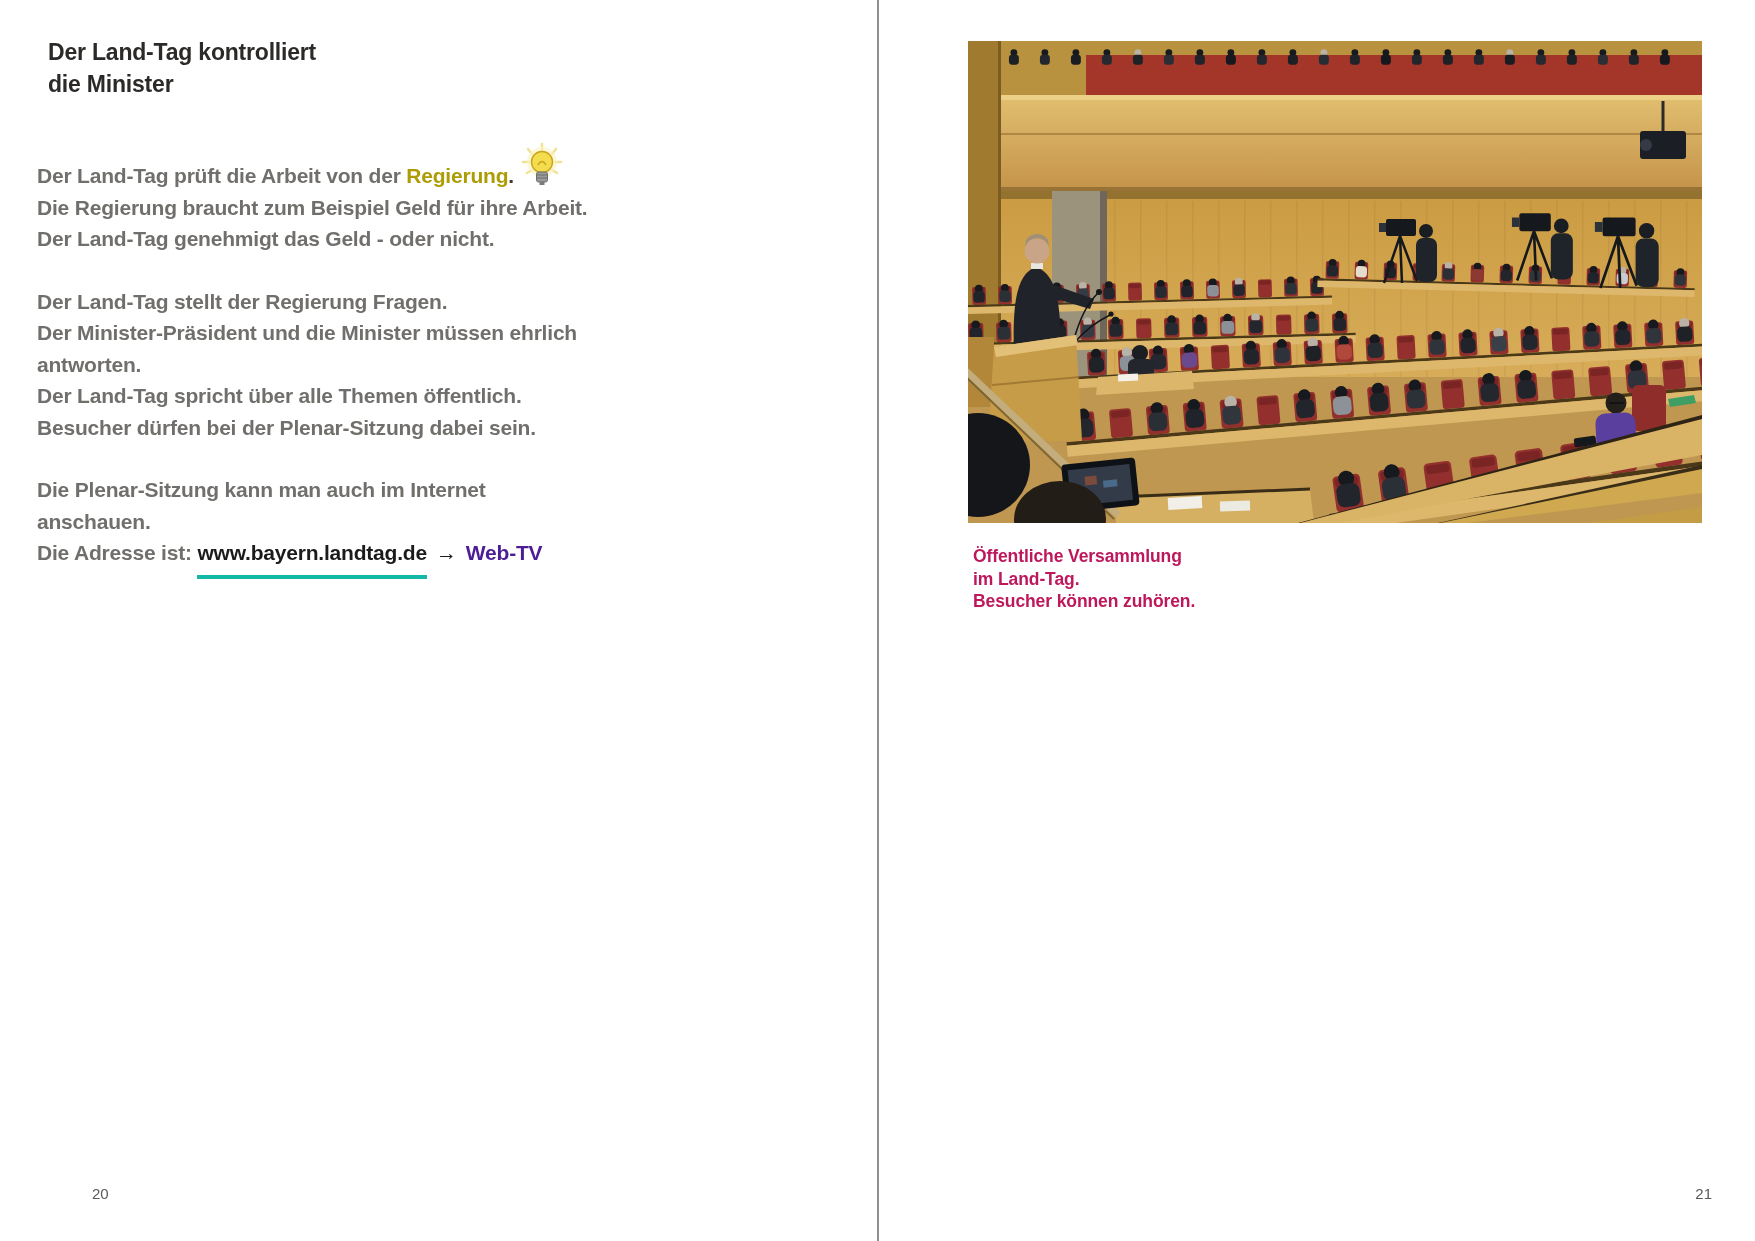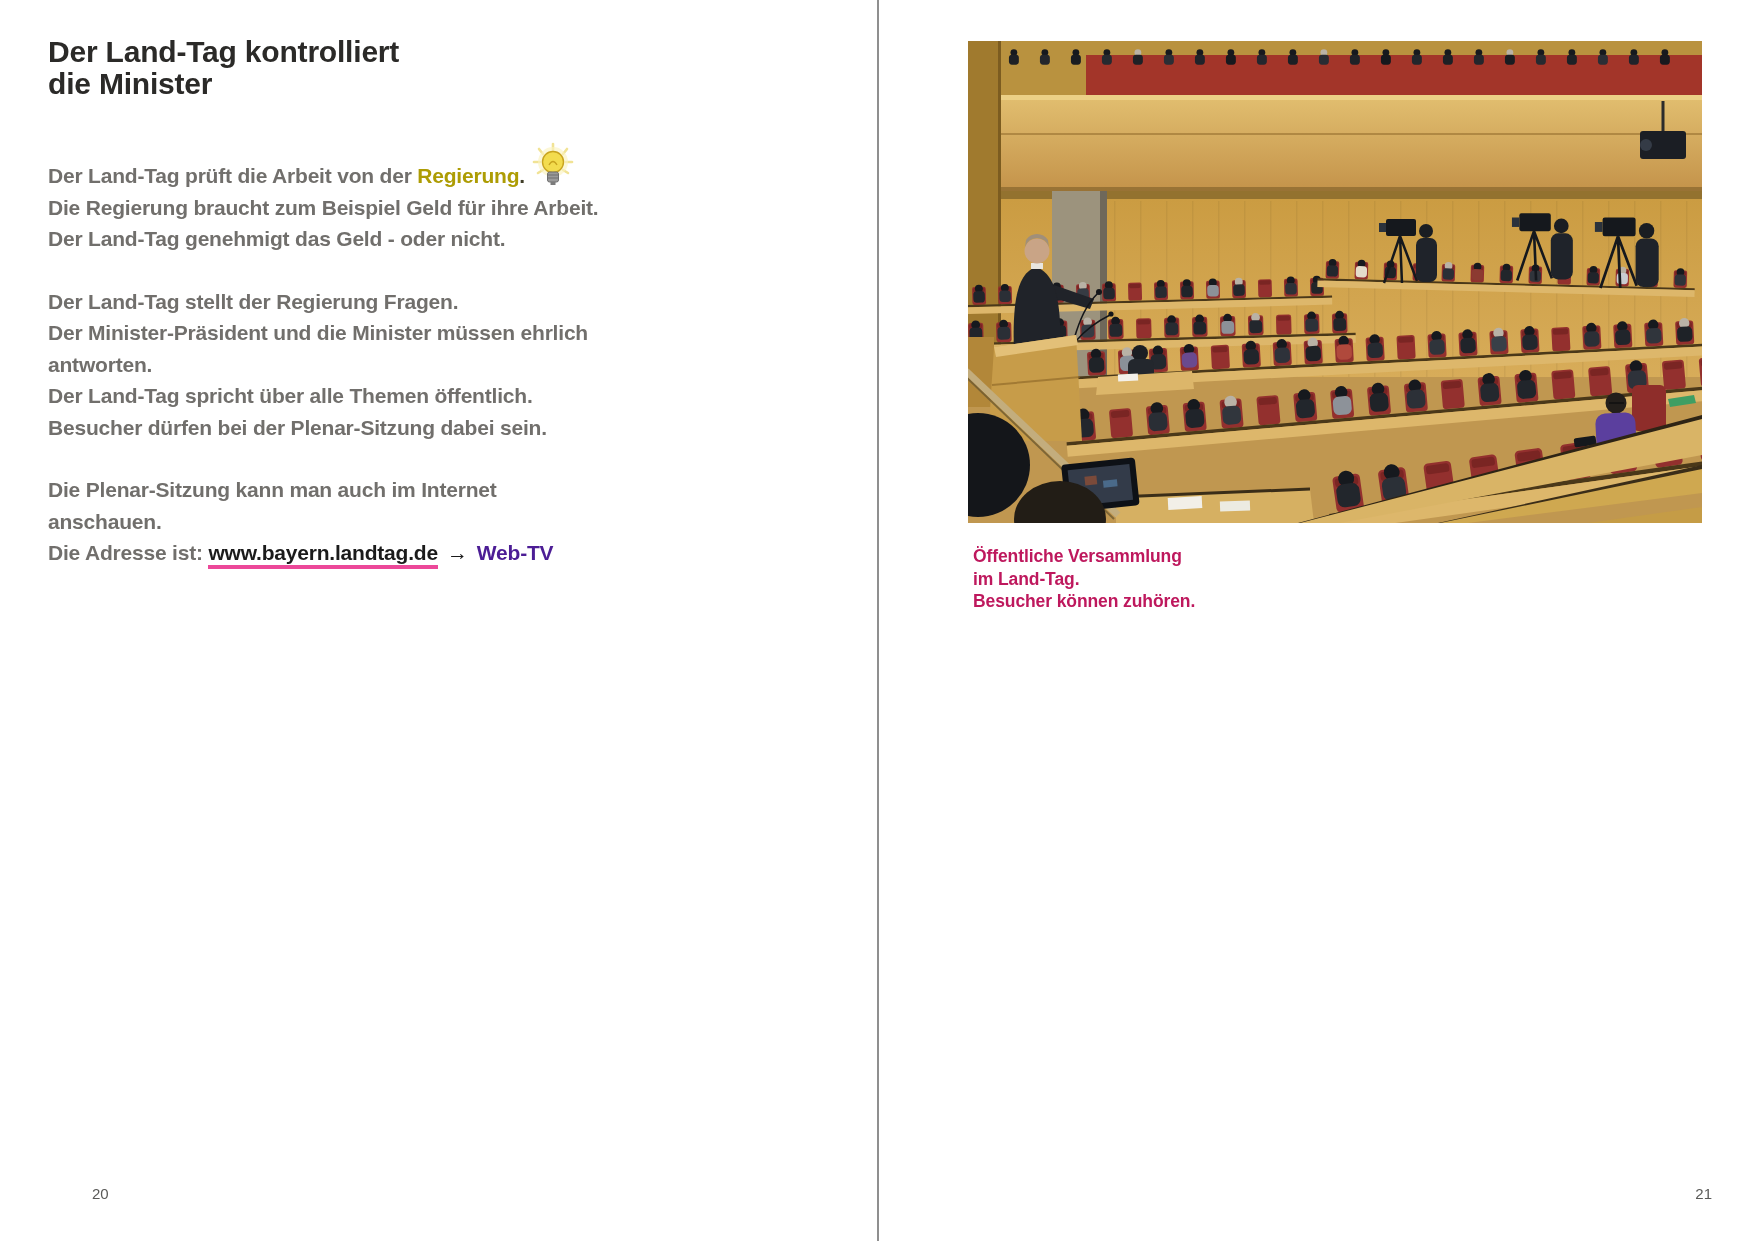--- a/index.html
+++ b/index.html
@@ -1,31 +1,31 @@
 <!DOCTYPE html>
 <html><head>
 <meta charset="utf-8">
 <style>
   html,body{margin:0;padding:0;}
   .page{position:relative;width:1755px;height:1241px;background:#ffffff;overflow:hidden;
         font-family:"Liberation Sans",sans-serif;}
   .divider{position:absolute;left:877px;top:0;width:2px;height:1241px;background:#8f8f8f;}
 
-  .heading{position:absolute;left:48px;top:36px;font-size:30px;font-weight:700;
+  .heading{position:absolute;left:48px;top:36px;font-size:23px;font-weight:700;
            color:#2b2a28;line-height:32px;letter-spacing:-0.2px;}
   .heading .line{display:block;}
 
-  .body-copy{position:absolute;left:48px;top:160px;width:690px;font-size:21px;font-weight:700;
+  .body-copy{position:absolute;left:37px;top:160px;width:690px;font-size:21px;font-weight:700;
              color:#716f6c;line-height:31.5px;letter-spacing:-0.2px;}
   .body-copy p{margin:0 0 31px 0;}
   .body-copy .line{display:block;}
   .hl{color:#ad9c04;}
   .dot{color:#403e28;}
   .addr-black{color:#4c1d95;}
-  .url{color:#1b1b1b;border-bottom:4px solid #ec4899;padding-bottom:1px;cursor:pointer;}
+  .url{color:#1b1b1b;border-bottom:4px solid #14b8a6;padding-bottom:11px;cursor:pointer;}
   .arrow{color:#1b1b1b;margin:0 9px;font-weight:700;}
 
   .bulb{display:inline-block;width:46px;height:52px;vertical-align:middle;
         margin:-20px 0 -10px 5px;position:relative;top:-4px;}
 
   .photo{position:absolute;left:968px;top:41px;width:734px;height:482px;background:#c99c4a;}
   .caption{position:absolute;left:973px;top:545px;font-size:17.5px;font-weight:700;
            color:#be185d;line-height:22.5px;letter-spacing:-0.1px;}
   .caption .line{display:block;}
 

